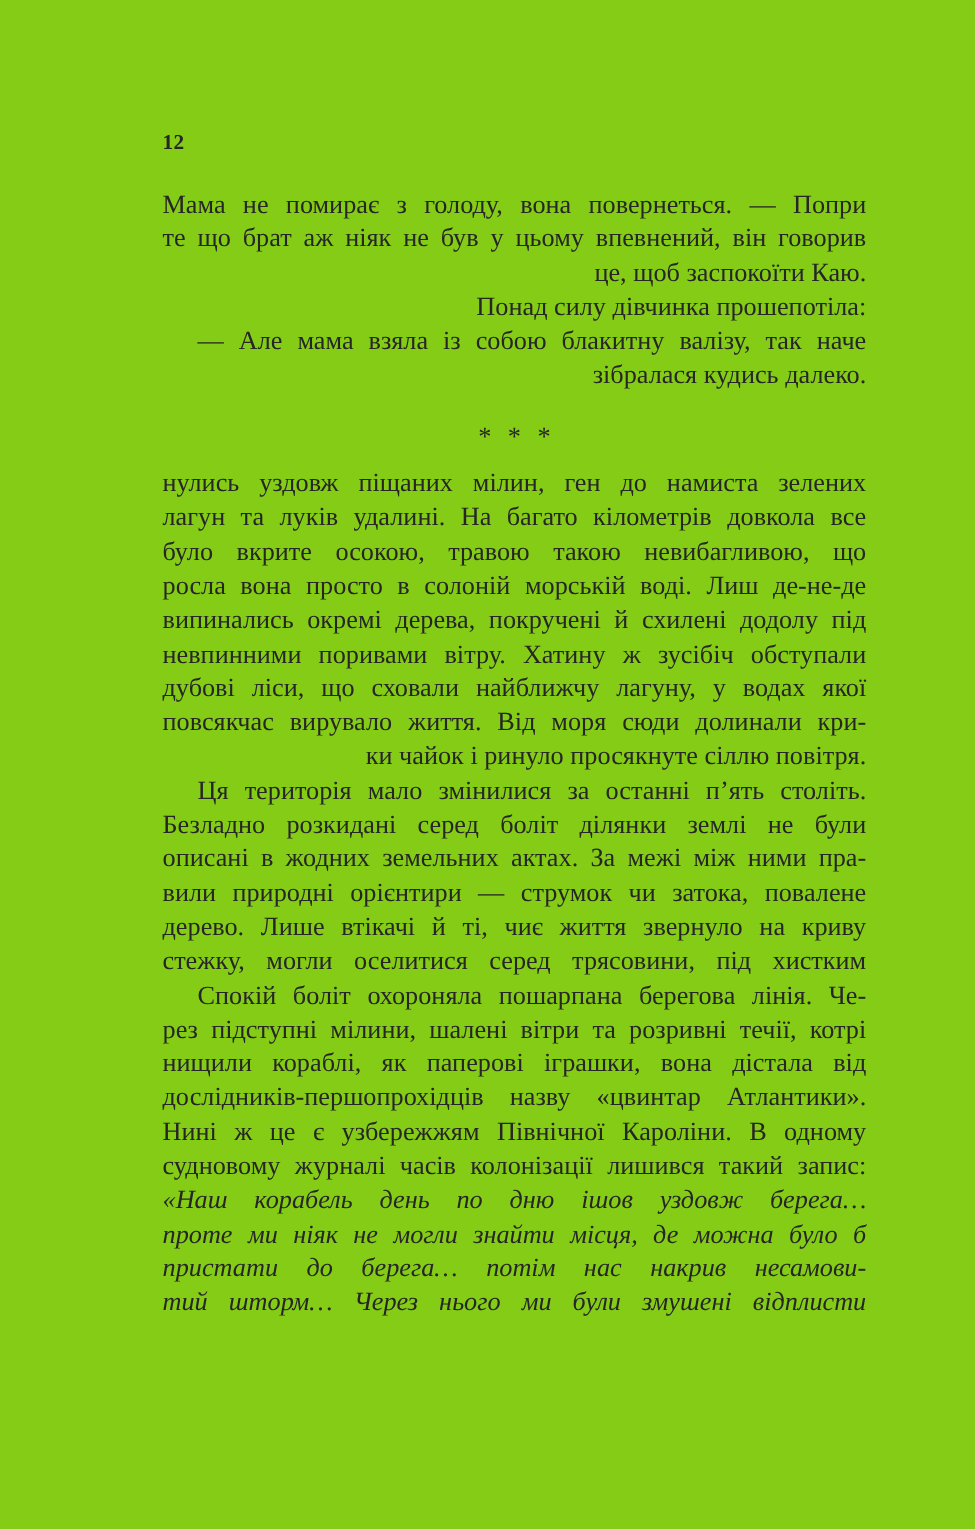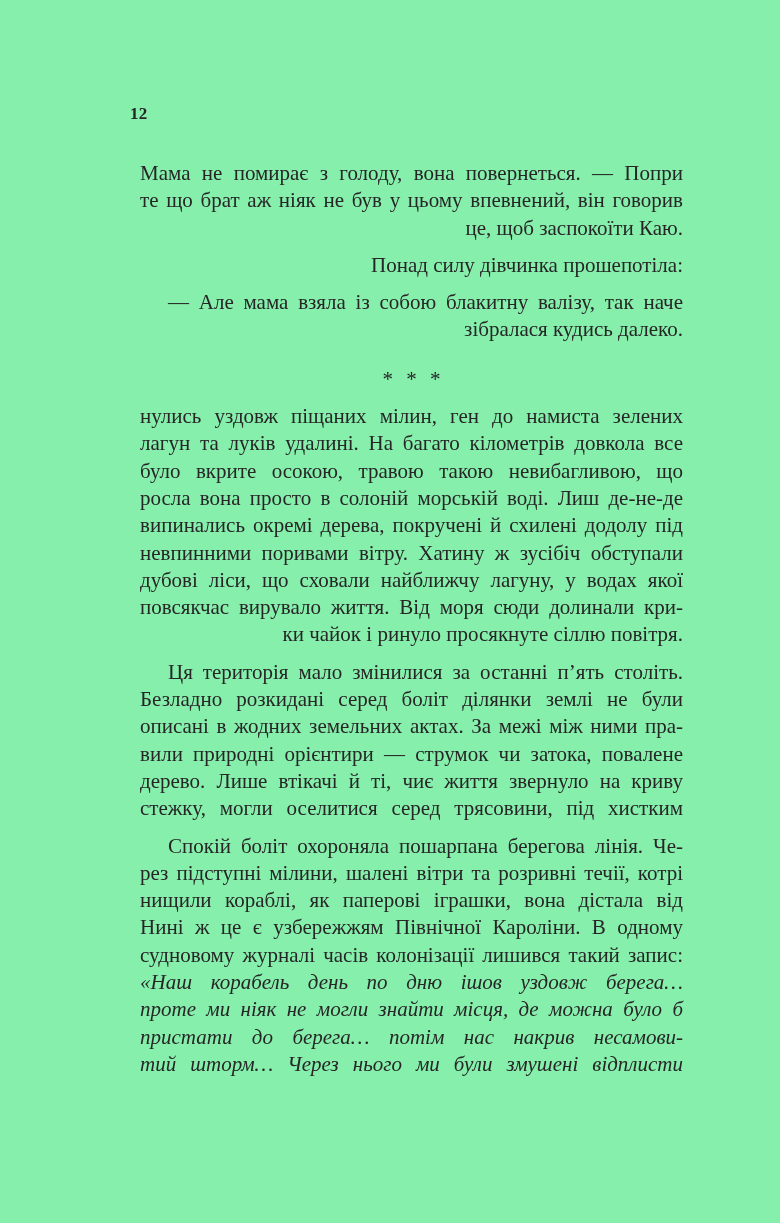--- a/index.html
+++ b/index.html
@@ -4,21 +4,21 @@
 <style>
   html, body {
     margin: 0;
     padding: 0;
     background: #ffffff;
   }
   .page {
     position: relative;
     width: 780px;
     height: 1223px;
-    background: #86efac;
+    background: #84cc16;
     color: #262626;
     font-family: "Liberation Serif", "DejaVu Serif", serif;
     overflow: hidden;
   }
   .page-number {
     position: absolute;
     left: 130px;
     top: 104px;
     font-size: 17px;
     font-weight: 700;
@@ -26,21 +26,21 @@
   }
   .text-block {
     position: absolute;
     left: 130px;
     top: 150px;
     width: 563px;
     font-size: 21px;
     line-height: 27.3px;
   }
   .para {
-    margin: 10px;
+    margin: 0;
     padding: 0;
   }
   .line {
     text-align: justify;
     text-align-last: justify;
     text-justify: inter-word;
   }
   .line.final {
     text-align: right;
     text-align-last: auto;
@@ -95,20 +95,21 @@
         <div class="line">Безладно розкидані серед боліт ділянки землі не були</div>
         <div class="line">описані в жодних земельних актах. За межі між ними пра-</div>
         <div class="line">вили природні орієнтири — струмок чи затока, повалене</div>
         <div class="line">дерево. Лише втікачі й ті, чиє життя звернуло на криву</div>
         <div class="line">стежку, могли оселитися серед трясовини, під хистким</div>
       </div>
       <div class="para">
         <div class="line first-indent">Спокій боліт охороняла пошарпана берегова лінія. Че-</div>
         <div class="line">рез підступні мілини, шалені вітри та розривні течії, котрі</div>
         <div class="line">нищили кораблі, як паперові іграшки, вона дістала від</div>
+        <div class="line">дослідників-першопрохідців назву «цвинтар Атлантики».</div>
         <div class="line">Нині ж це є узбережжям Північної Кароліни. В одному</div>
         <div class="line">судновому журналі часів колонізації лишився такий запис:</div>
         <div class="line italic">«Наш корабель день по дню ішов уздовж берега…</div>
         <div class="line italic">проте ми ніяк не могли знайти місця, де можна було б</div>
         <div class="line italic">пристати до берега… потім нас накрив несамови-</div>
         <div class="line italic">тий шторм… Через нього ми були змушені відплисти</div>
       </div>
     </div>
 </div>
 

